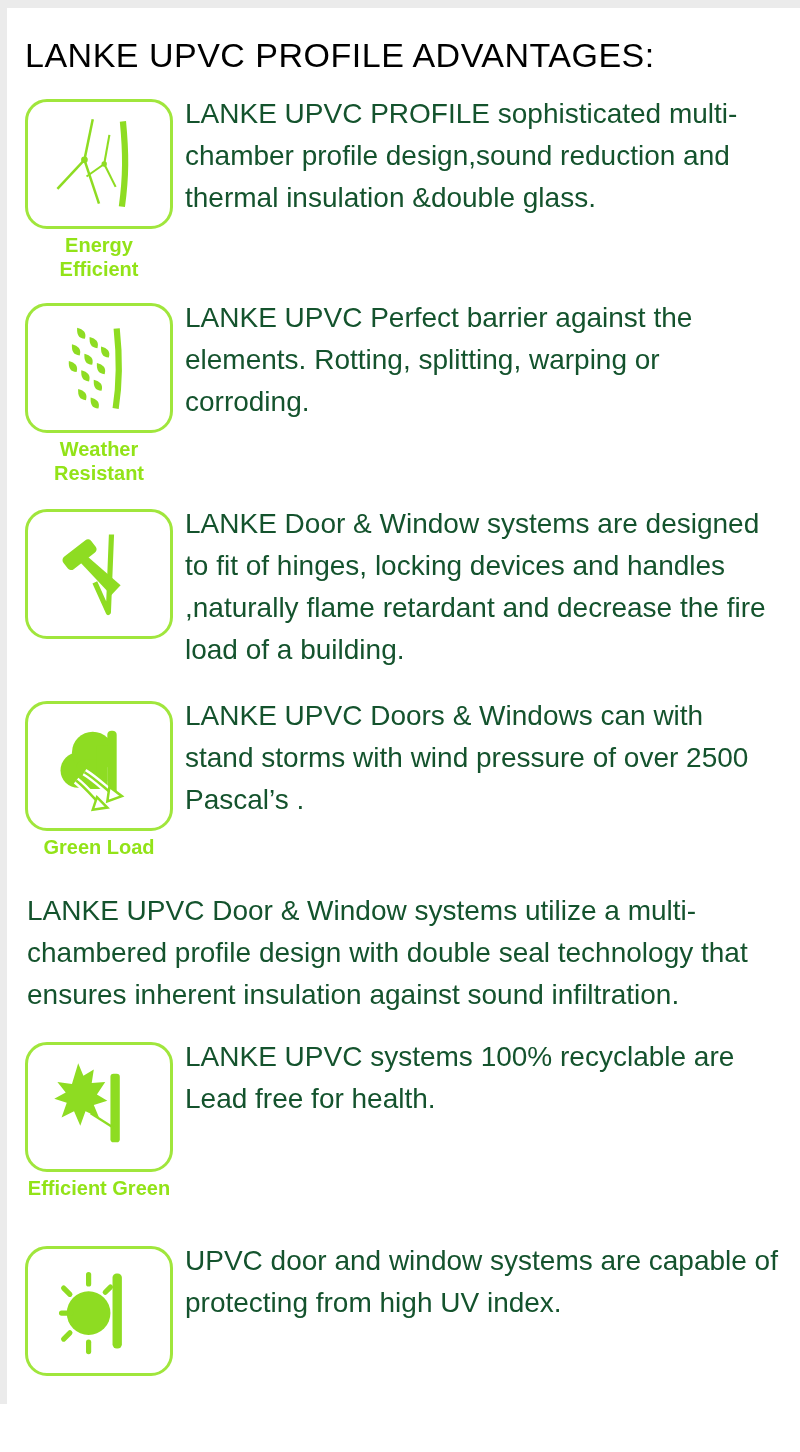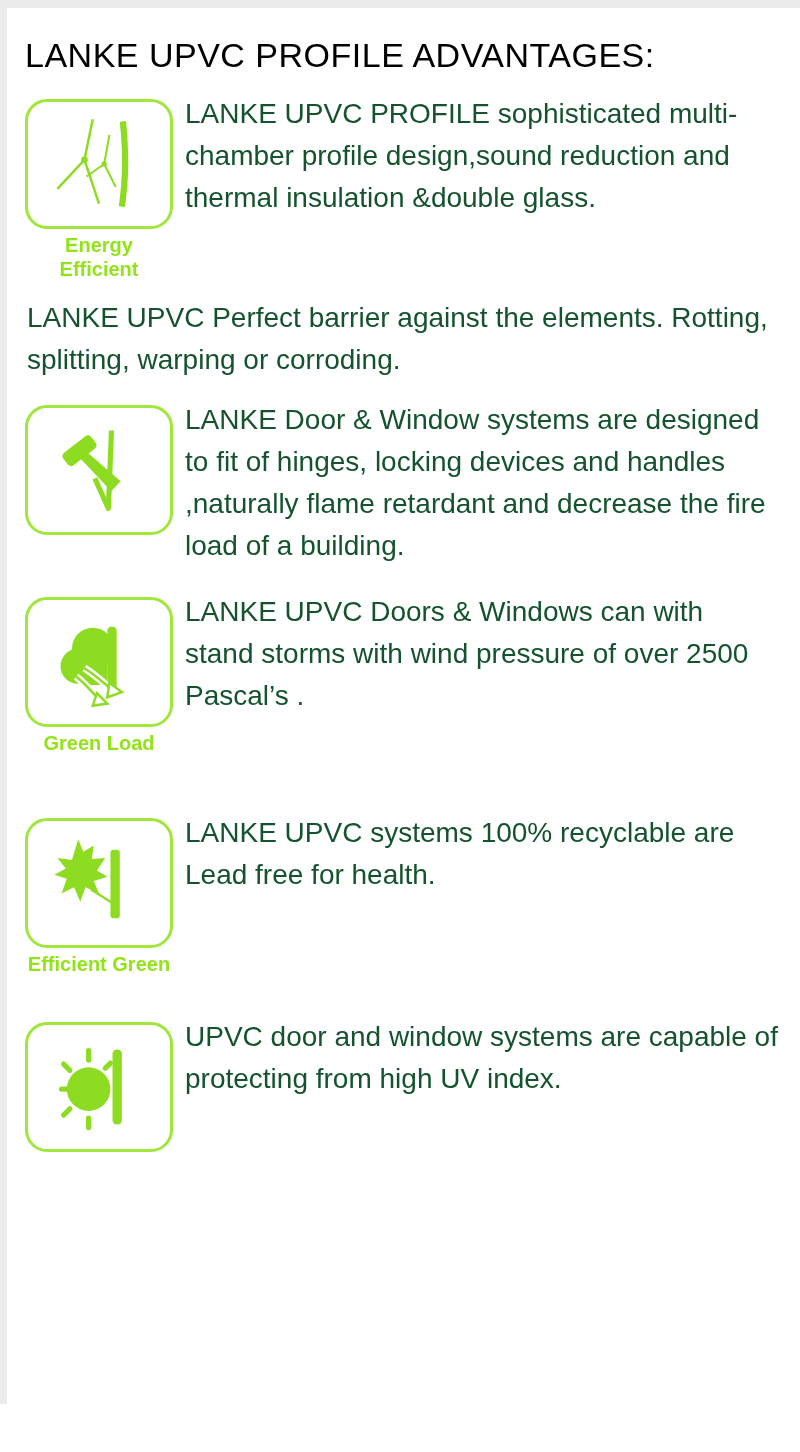--- a/index.html
+++ b/index.html
@@ -86,20 +86,41 @@
             </g>
             <circle cx="55" cy="50" r="2.6" fill="currentColor" stroke="none"></circle>
           </svg>
         </div>
         <div class="icon-caption">Energy Efficient</div>
       </div>
       <div class="text-col">LANKE UPVC PROFILE sophisticated multi-chamber profile design,sound reduction and thermal insulation &amp;double glass.</div>
     </div>
 
     <div class="row row-2">
+      <div class="icon-col">
+        <div class="icon-box">
+          <svg viewBox="0 0 100 100" fill="none" stroke="currentColor">
+            <path d="M67 12 C70 40 70 64 66 89" stroke-width="6"></path>
+            <g fill="currentColor" stroke="none">
+              <path transform="translate(33 17) rotate(-35)" d="M0 -7 C4 -2 5 2 0 6 C-5 2 -4 -2 0 -7"></path>
+              <path transform="translate(45 26) rotate(-35)" d="M0 -7 C4 -2 5 2 0 6 C-5 2 -4 -2 0 -7"></path>
+              <path transform="translate(56 35) rotate(-35)" d="M0 -7 C4 -2 5 2 0 6 C-5 2 -4 -2 0 -7"></path>
+              <path transform="translate(28 33) rotate(-35)" d="M0 -7 C4 -2 5 2 0 6 C-5 2 -4 -2 0 -7"></path>
+              <path transform="translate(40 42) rotate(-35)" d="M0 -7 C4 -2 5 2 0 6 C-5 2 -4 -2 0 -7"></path>
+              <path transform="translate(52 51) rotate(-35)" d="M0 -7 C4 -2 5 2 0 6 C-5 2 -4 -2 0 -7"></path>
+              <path transform="translate(25 49) rotate(-35)" d="M0 -7 C4 -2 5 2 0 6 C-5 2 -4 -2 0 -7"></path>
+              <path transform="translate(37 58) rotate(-35)" d="M0 -7 C4 -2 5 2 0 6 C-5 2 -4 -2 0 -7"></path>
+              <path transform="translate(49 67) rotate(-35)" d="M0 -7 C4 -2 5 2 0 6 C-5 2 -4 -2 0 -7"></path>
+              <path transform="translate(34 76) rotate(-35)" d="M0 -7 C4 -2 5 2 0 6 C-5 2 -4 -2 0 -7"></path>
+              <path transform="translate(46 84) rotate(-35)" d="M0 -7 C4 -2 5 2 0 6 C-5 2 -4 -2 0 -7"></path>
+            </g>
+          </svg>
+        </div>
+        <div class="icon-caption">Weather Resistant</div>
+      </div>
       <div class="text-col">LANKE UPVC Perfect barrier against the elements. Rotting, splitting, warping or corroding.</div>
     </div>
 
     <div class="row row-3">
       <div class="icon-col">
         <div class="icon-box">
           <svg viewBox="0 0 100 100" fill="none" stroke="currentColor">
             <path d="M46 58 L59 87 L62 12" stroke-width="5" stroke-linejoin="round"></path>
             <g transform="translate(33 32) rotate(-38)" fill="currentColor" stroke="none">
               <rect x="-18" y="-9" width="34" height="15" rx="4"></rect>
@@ -133,20 +154,21 @@
               <path d="M48 80 L58 90 L44 92 Z" fill="#ffffff"></path>
             </g>
           </svg>
         </div>
         <div class="icon-caption">Green Load</div>
       </div>
       <div class="text-col">LANKE UPVC Doors &amp; Windows can with stand storms with wind pressure of over 2500 Pascal’s .</div>
     </div>
 
     <div class="row row-5">
+      <div class="text-col">LANKE UPVC Door &amp; Window systems utilize a multi-chambered profile design with double seal technology that ensures inherent insulation against sound infiltration.</div>
     </div>
 
     <div class="row row-6">
       <div class="icon-col">
         <div class="icon-box">
           <svg viewBox="0 0 100 100" fill="none" stroke="currentColor">
             <rect x="61" y="18" width="9" height="66" rx="3" fill="currentColor" stroke="none"></rect>
             <path d="M42 56 L64 70" stroke-width="2.2"></path>
             <path fill="currentColor" stroke="none" d="M30 8 L35 20 L45 14 L43 27 L56 26 L48 38 L58 44 L45 48 L50 60 L37 54 L32 68 L26 54 L14 60 L19 46 L7 42 L18 36 L10 26 L24 28 Z"></path>
           </svg>

